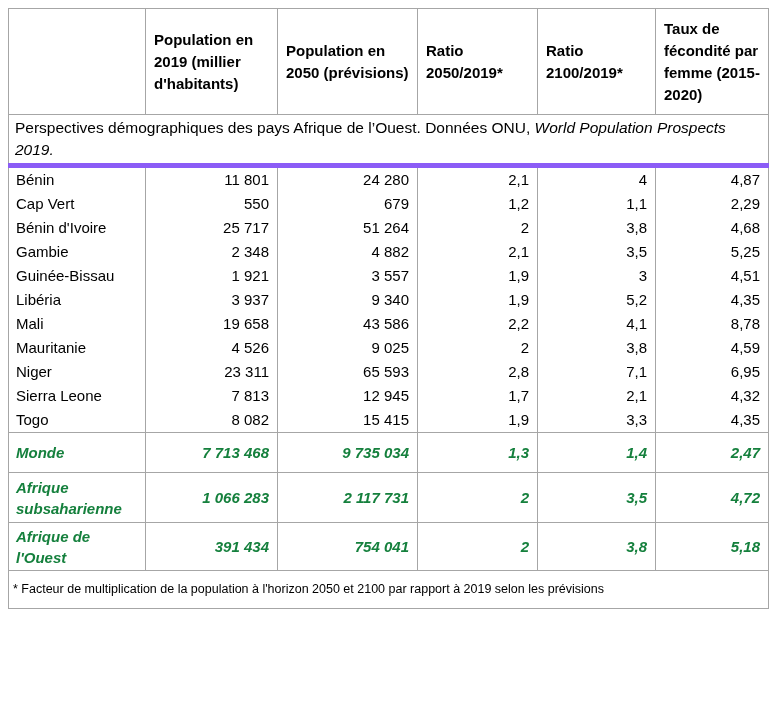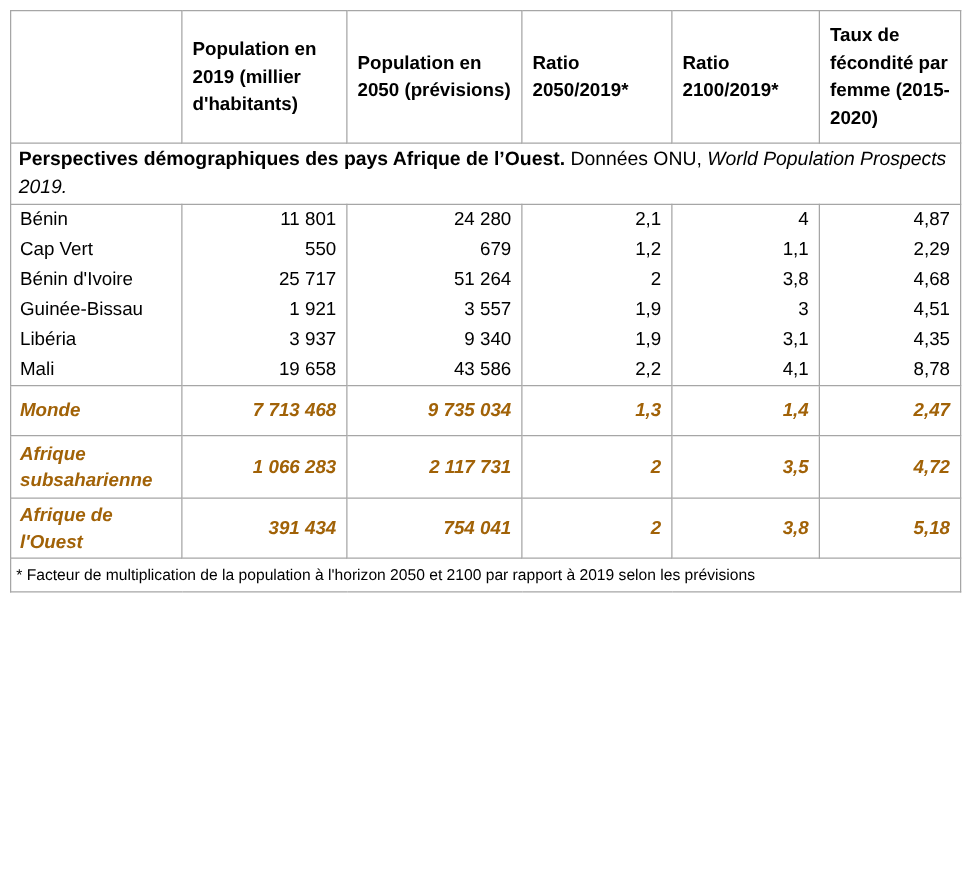--- a/index.html
+++ b/index.html
@@ -37,21 +37,21 @@
   col.c-fert   { width: 113px; }
 
   
   tr.title-row td {
     height: 45px;
     padding: 2px 8px 2px 6px;
     vertical-align: top;
     line-height: 22px;
     font-size: 15.5px;
   }
-  .title-bold   { font-weight: bold; }
+  .title-bold   { font-weight: normal; }
   .title-italic { font-style: italic; }
 
   
   tr.header-row th {
     height: 106px;
     padding: 4px 6px 4px 8px;
     text-align: left;
     vertical-align: middle;
     font-weight: bold;
     line-height: 22px;
@@ -60,41 +60,41 @@
 
   
   tbody.countries td {
     border-top: none;
     border-bottom: none;
     height: 24px;
     padding: 0 8px 0 7px;
     line-height: 24px;
     white-space: nowrap;
   }
-  tbody.countries tr:first-child td { border-top: 1px solid #8b5cf6; }
+  tbody.countries tr:first-child td { border-top: 5px solid #8b5cf6; }
   tbody.countries tr:last-child td  { border-bottom: 1px solid #A6A6A6; }
 
   td.num { text-align: right; }
 
   
   tbody.aggregates td {
-    color: #a16207;
+    color: #15803d;
     font-weight: bold;
     font-style: italic;
     vertical-align: middle;
     padding: 2px 8px 2px 7px;
     line-height: 21px;
   }
   tbody.aggregates tr:nth-child(1) td { height: 40px; }
   tbody.aggregates tr:nth-child(2) td { height: 50px; }
   tbody.aggregates tr:nth-child(3) td { height: 48px; }
 
   
   tr.footnote-row td {
-    height: 27px;
+    height: 38px;
     font-size: 12.5px;
     padding: 2px 4px;
     line-height: 17px;
     vertical-align: middle;
   }
 </style>
 </head>
 <body>
 
 <div class="page">
@@ -144,42 +144,82 @@
         </tr>
         <tr>
           <td>Bénin d'Ivoire</td>
           <td class="num">25 717</td>
           <td class="num">51 264</td>
           <td class="num">2</td>
           <td class="num">3,8</td>
           <td class="num">4,68</td>
         </tr>
         <tr>
+          <td>Gambie</td>
+          <td class="num">2 348</td>
+          <td class="num">4 882</td>
+          <td class="num">2,1</td>
+          <td class="num">3,5</td>
+          <td class="num">5,25</td>
+        </tr>
+        <tr>
           <td>Guinée-Bissau</td>
           <td class="num">1 921</td>
           <td class="num">3 557</td>
           <td class="num">1,9</td>
           <td class="num">3</td>
           <td class="num">4,51</td>
         </tr>
         <tr>
           <td>Libéria</td>
           <td class="num">3 937</td>
           <td class="num">9 340</td>
           <td class="num">1,9</td>
-          <td class="num">3,1</td>
+          <td class="num">5,2</td>
           <td class="num">4,35</td>
         </tr>
         <tr>
           <td>Mali</td>
           <td class="num">19 658</td>
           <td class="num">43 586</td>
           <td class="num">2,2</td>
           <td class="num">4,1</td>
           <td class="num">8,78</td>
+        </tr>
+        <tr>
+          <td>Mauritanie</td>
+          <td class="num">4 526</td>
+          <td class="num">9 025</td>
+          <td class="num">2</td>
+          <td class="num">3,8</td>
+          <td class="num">4,59</td>
+        </tr>
+        <tr>
+          <td>Niger</td>
+          <td class="num">23 311</td>
+          <td class="num">65 593</td>
+          <td class="num">2,8</td>
+          <td class="num">7,1</td>
+          <td class="num">6,95</td>
+        </tr>
+        <tr>
+          <td>Sierra Leone</td>
+          <td class="num">7 813</td>
+          <td class="num">12 945</td>
+          <td class="num">1,7</td>
+          <td class="num">2,1</td>
+          <td class="num">4,32</td>
+        </tr>
+        <tr>
+          <td>Togo</td>
+          <td class="num">8 082</td>
+          <td class="num">15 415</td>
+          <td class="num">1,9</td>
+          <td class="num">3,3</td>
+          <td class="num">4,35</td>
         </tr>
       </tbody>
 
     <tbody class="aggregates">
         <tr>
           <td>Monde</td>
           <td class="num">7 713 468</td>
           <td class="num">9 735 034</td>
           <td class="num">1,3</td>
           <td class="num">1,4</td>

